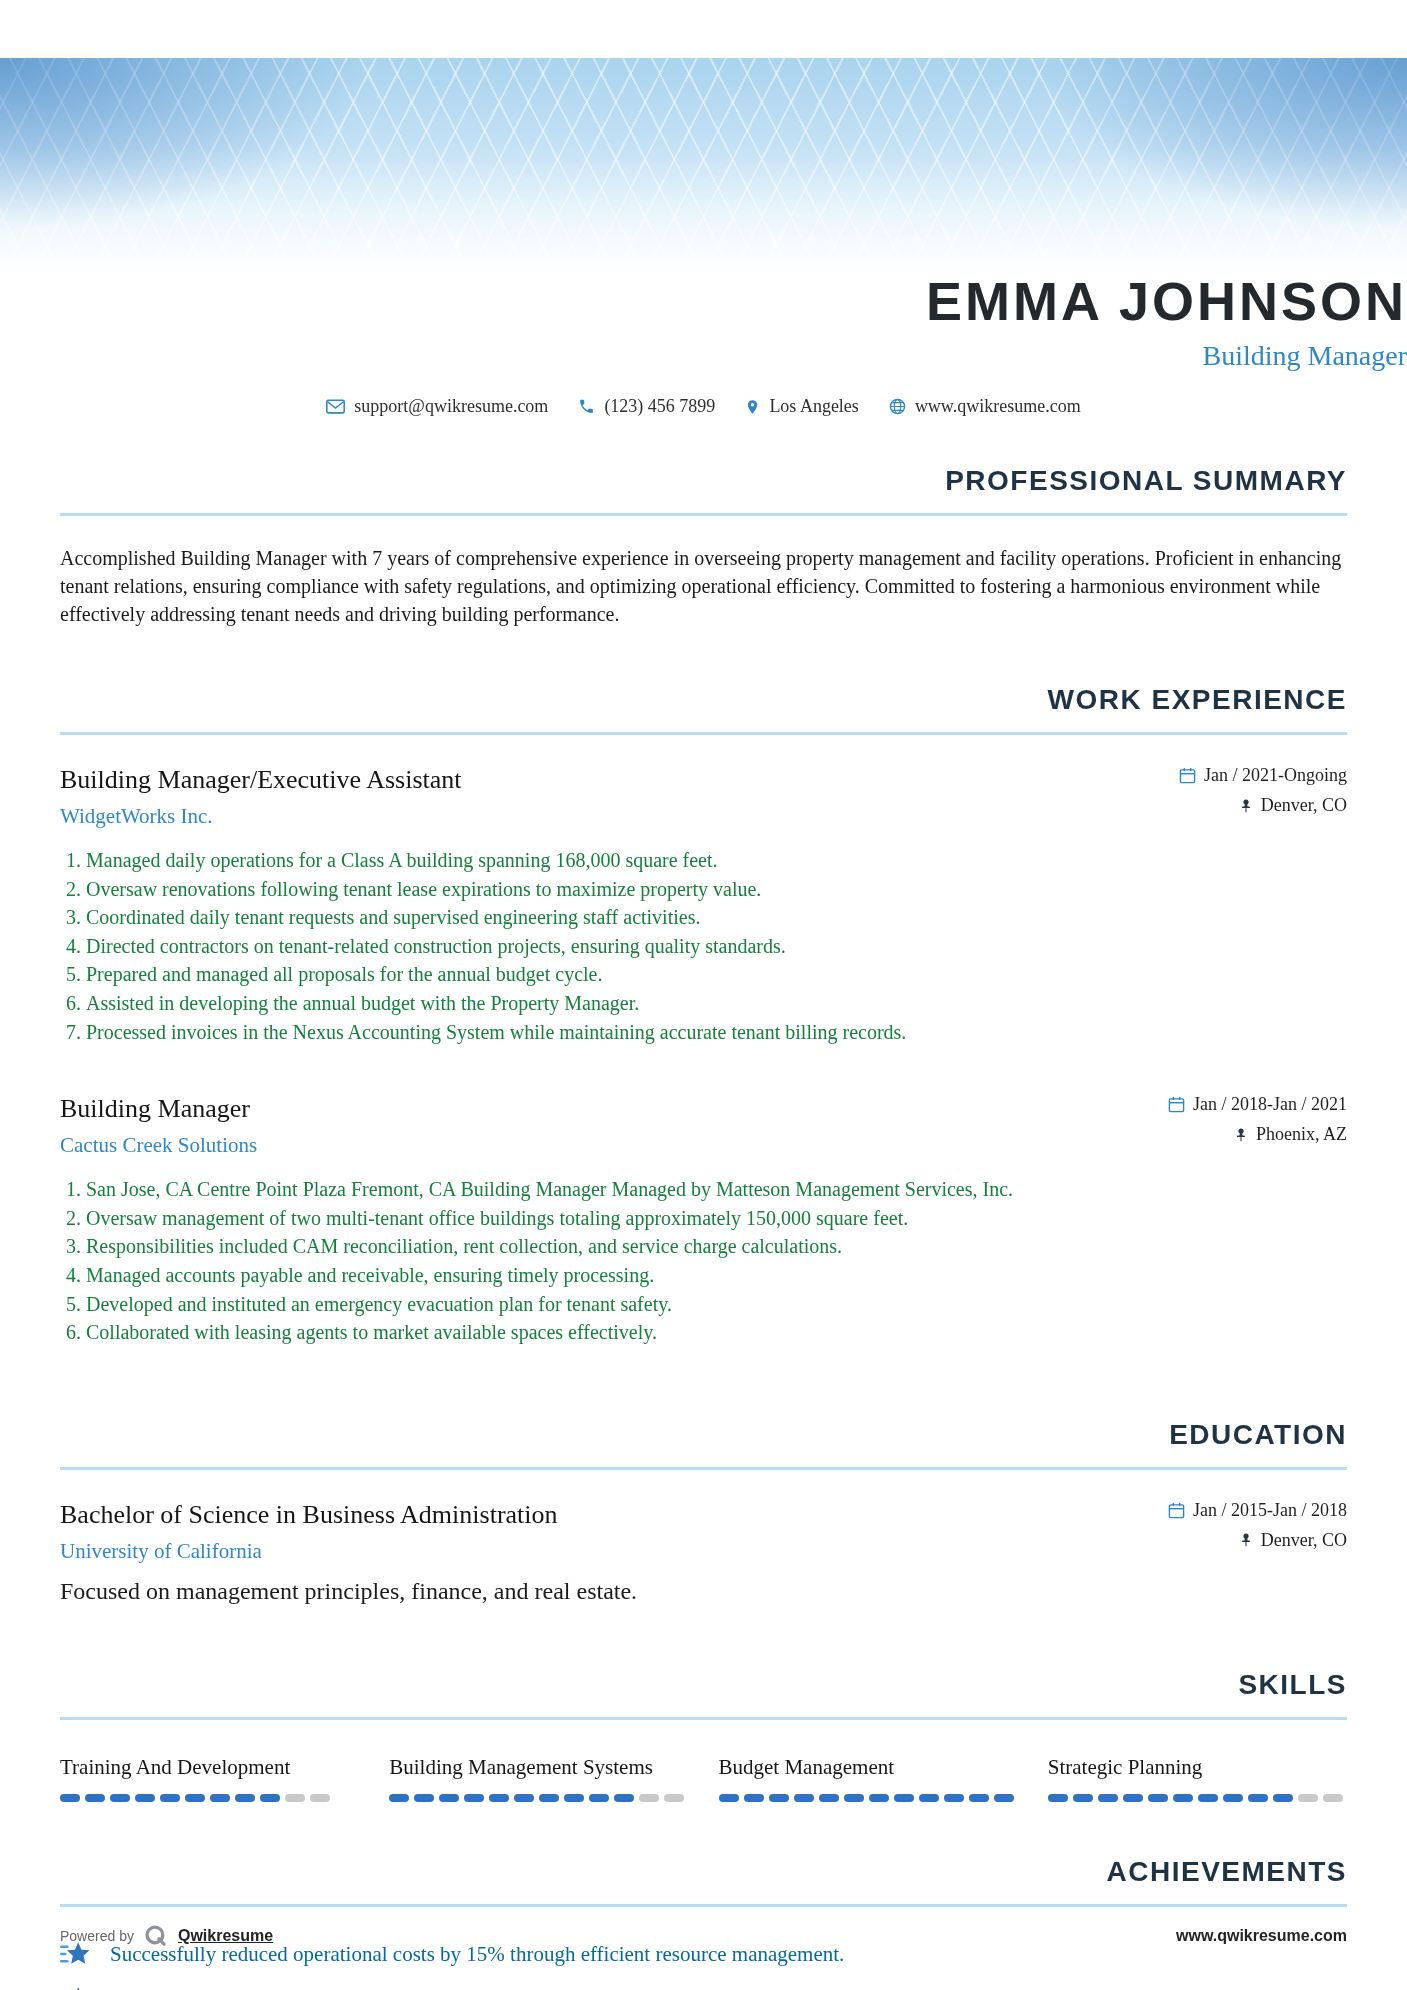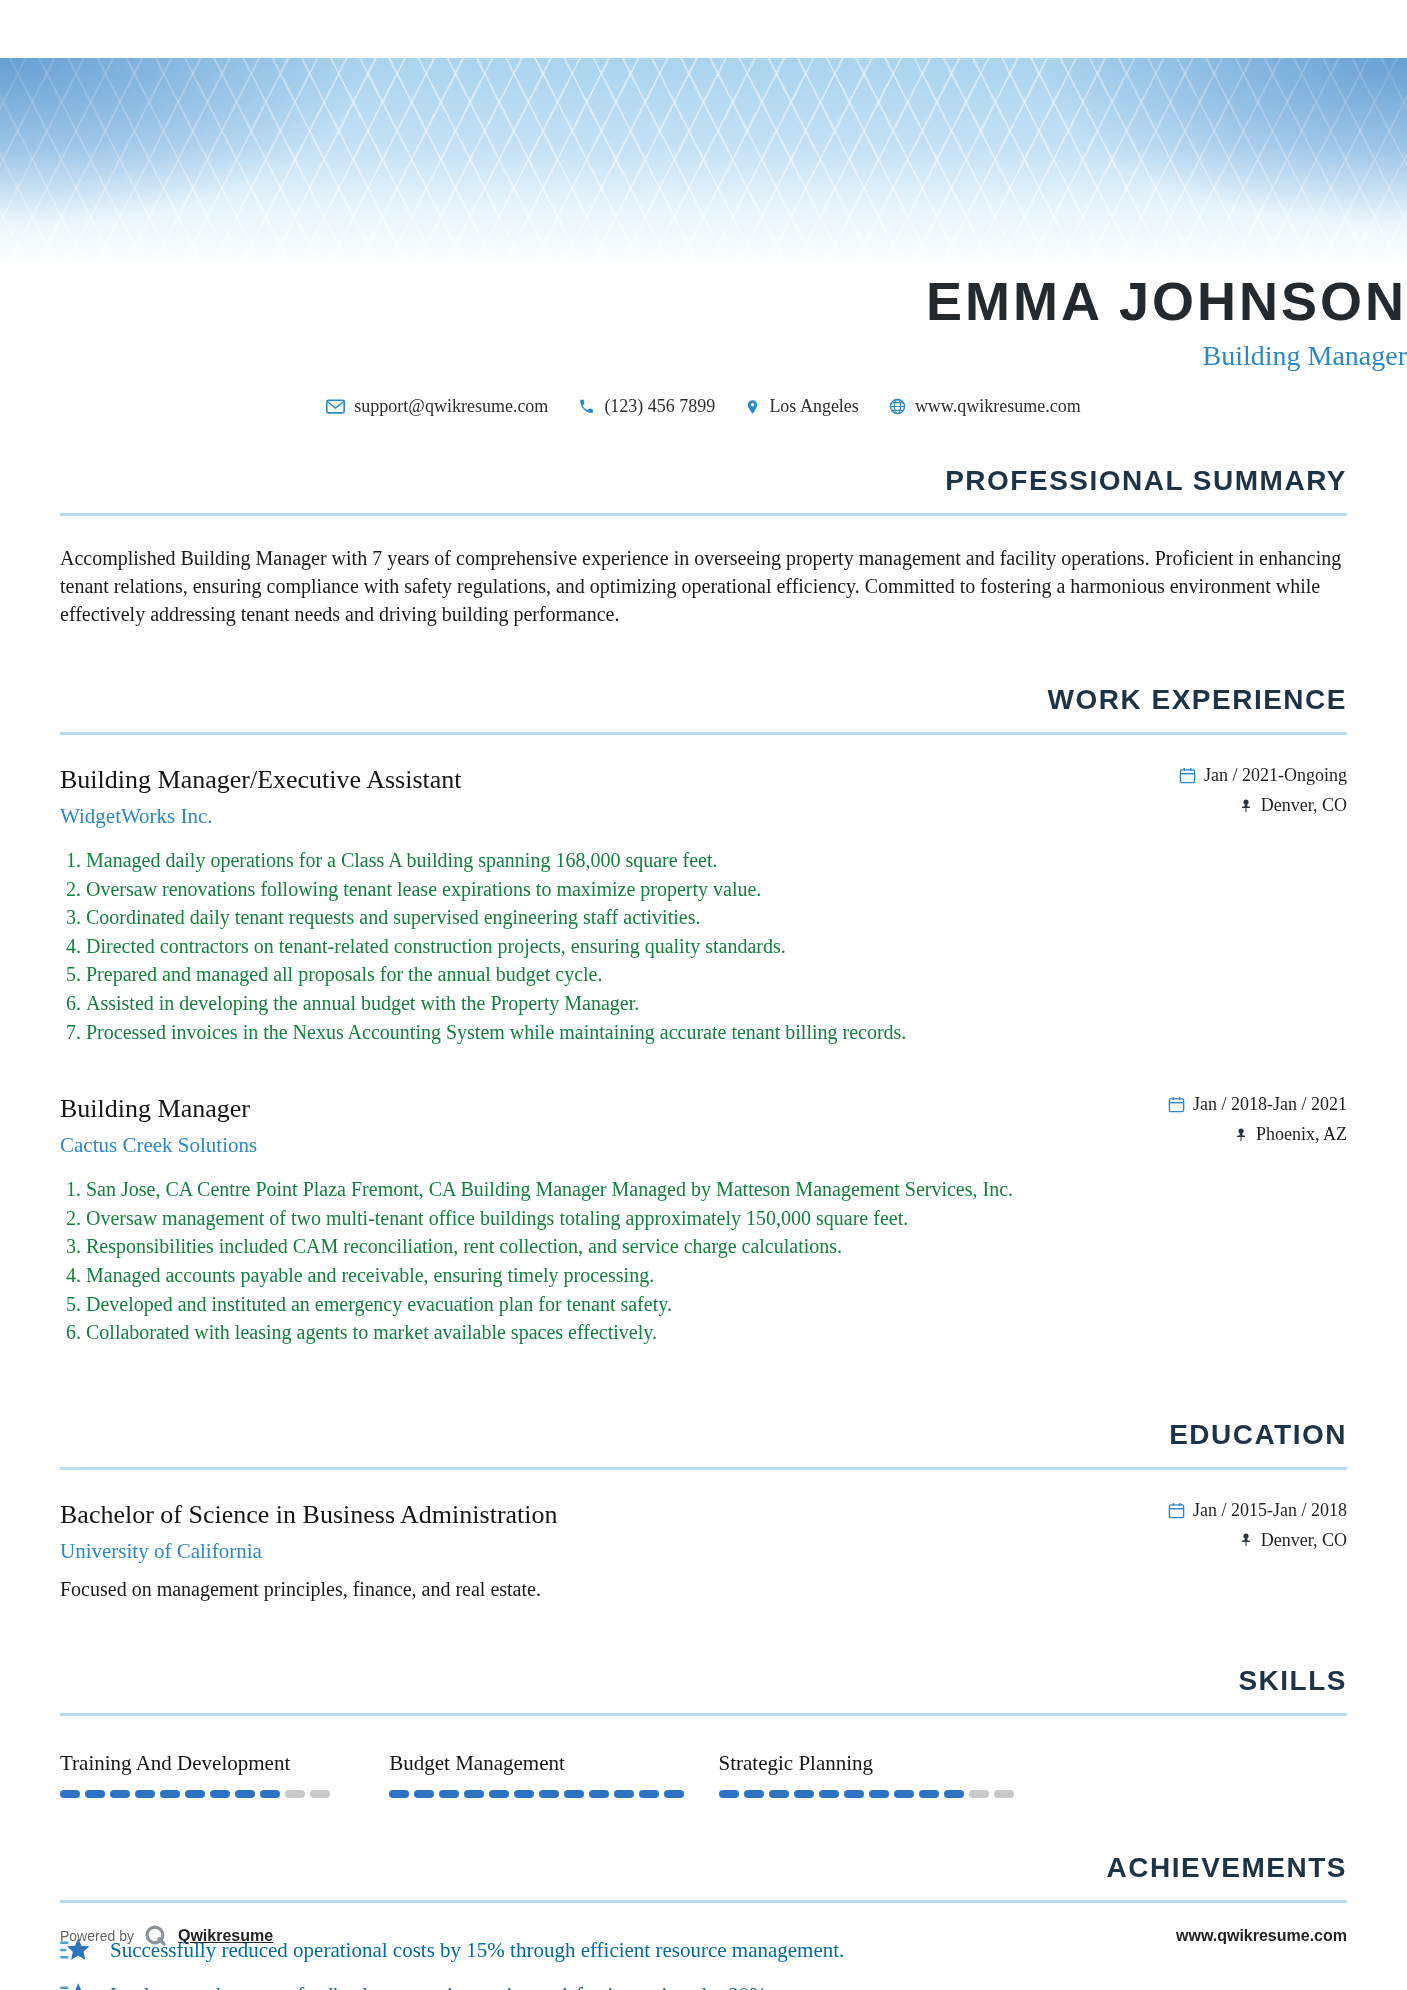--- a/index.html
+++ b/index.html
@@ -40,21 +40,21 @@
   .job + .job { margin-top:48px; }
   .job-head { display:flex; justify-content:space-between; align-items:flex-start; }
   .job-title { font-size:26px; color:#161616; }
   .job-company { font-size:21px; color:#2d87c8; margin-top:9px; }
   .job-meta { text-align:right; font-size:18px; color:#1f1f1f; }
   .meta-row { display:flex; justify-content:flex-end; align-items:center; gap:8px; margin-bottom:9px; }
   .bullets { margin-top:18px; padding-left:26px; font-size:20px; line-height:1.38; color:#15803d; }
   .bullets li { margin-bottom:1px; }
 
   .section-education { margin-top:72px; }
-  .edu-note { margin-top:14px; font-size:20px; color:#1b1b1b; }
+  .edu-note { margin-top:14px; font-size:24px; color:#1b1b1b; }
 
   .section-skills { margin-top:64px; }
   .skills-grid { display:grid; grid-template-columns:repeat(4, 1fr); gap:0 30px; margin-top:34px; }
   .skill-label { font-size:21px; color:#161616; line-height:1.3; }
   .skill-dots { display:flex; gap:5px; margin-top:13px; }
   .dot { width:20px; height:8px; border-radius:4px; background:#c9c9c9; }
   .dot.filled { background:#2e72c4; }
 
   .section-achievements { margin-top:54px; }
   .ach-list { margin-top:34px; }
@@ -241,20 +241,37 @@
               <span class="dot filled"></span>
               <span class="dot filled"></span>
               <span class="dot filled"></span>
               <span class="dot filled"></span>
               <span class="dot filled"></span>
               <span class="dot"></span>
               <span class="dot"></span>
             </div>
           </div>
 
+          <div class="skill">
+            <div class="skill-label">Building Management Systems</div>
+            <div class="skill-dots">
+              <span class="dot filled"></span>
+              <span class="dot filled"></span>
+              <span class="dot filled"></span>
+              <span class="dot filled"></span>
+              <span class="dot filled"></span>
+              <span class="dot filled"></span>
+              <span class="dot filled"></span>
+              <span class="dot filled"></span>
+              <span class="dot filled"></span>
+              <span class="dot filled"></span>
+              <span class="dot"></span>
+              <span class="dot"></span>
+            </div>
+          </div>
 
           <div class="skill">
             <div class="skill-label">Budget Management</div>
             <div class="skill-dots">
               <span class="dot filled"></span>
               <span class="dot filled"></span>
               <span class="dot filled"></span>
               <span class="dot filled"></span>
               <span class="dot filled"></span>
               <span class="dot filled"></span>

